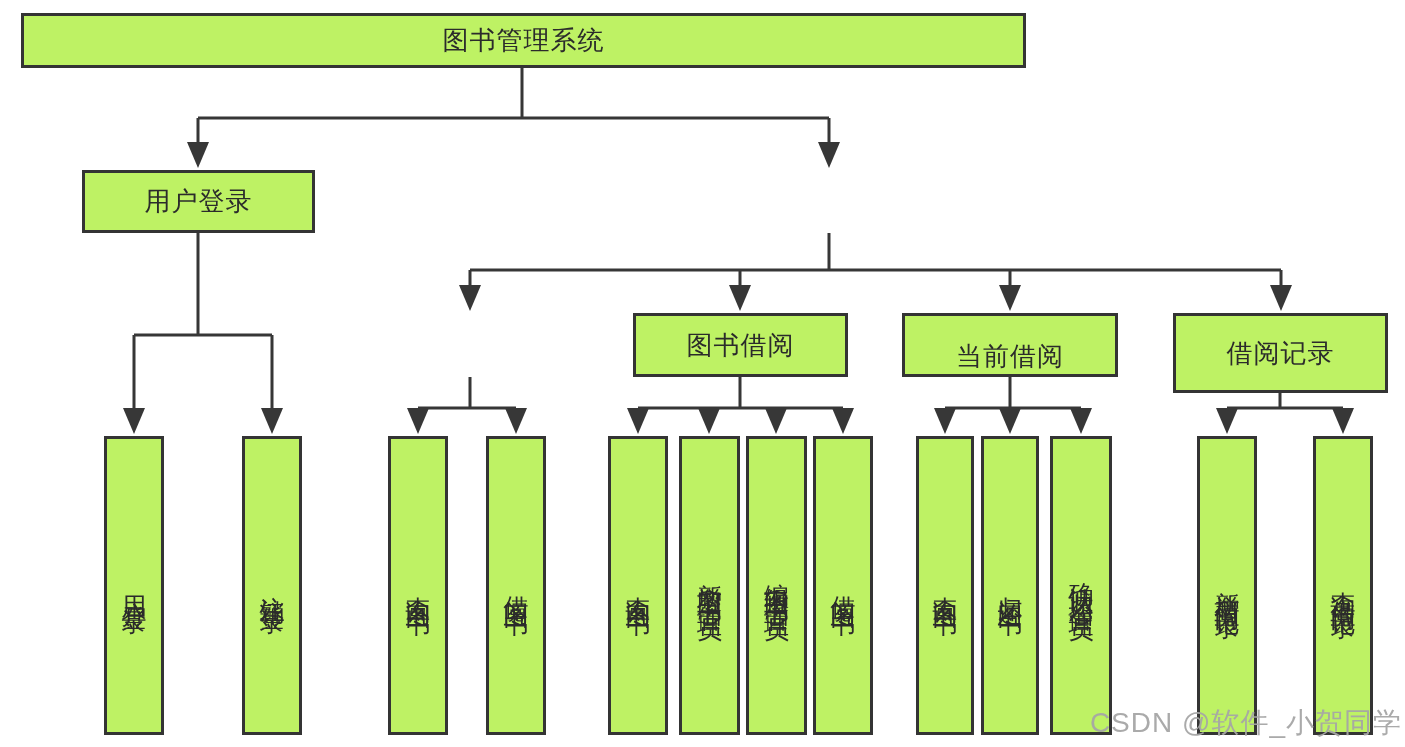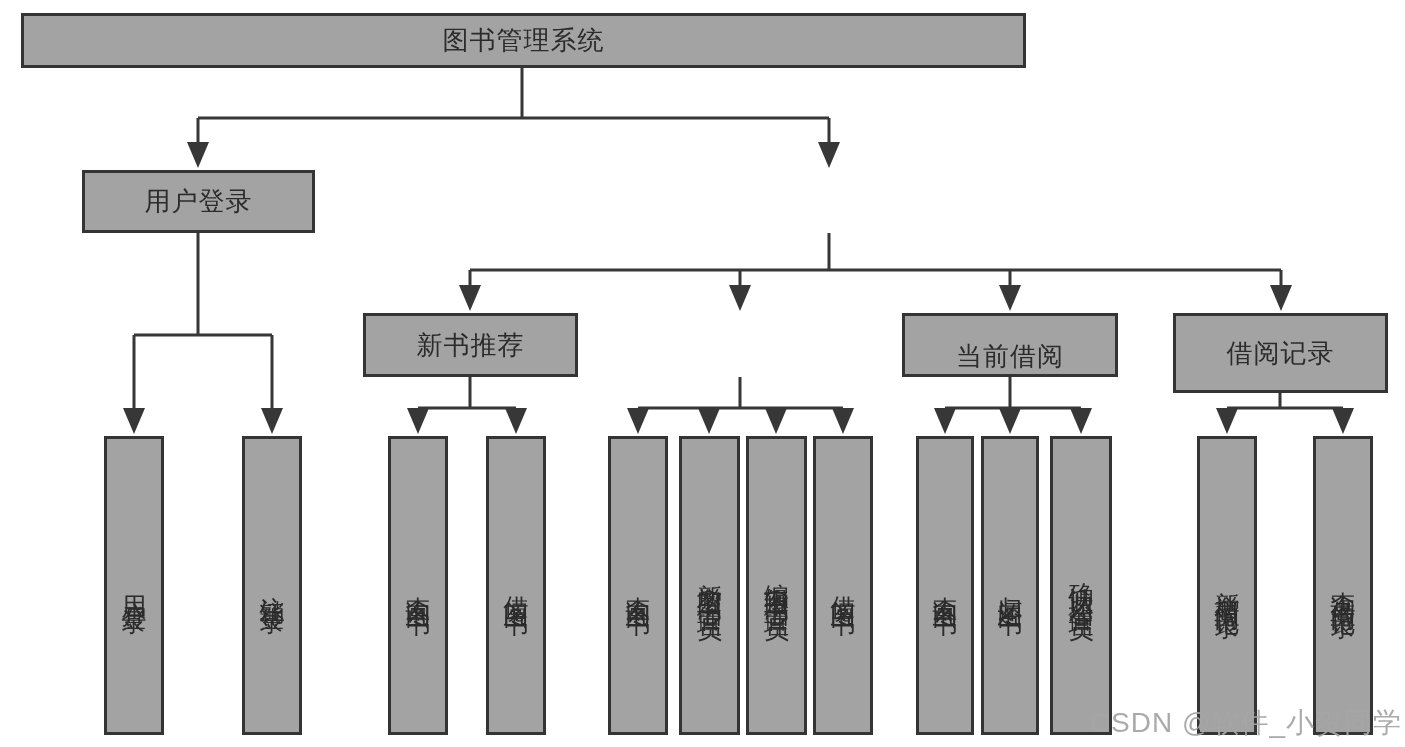--- a/index.html
+++ b/index.html
@@ -22,21 +22,21 @@
     stroke-width: 3;
   }
   .edges path.arrow {
     fill: #373737;
     stroke: none;
   }
   .box {
     position: absolute;
     box-sizing: border-box;
     border: 3px solid #343434;
-    background: #a3a3a3;
+    background: #bef264;
     display: flex;
     align-items: center;
     justify-content: center;
     color: #2b2b2b;
   }
   .hbox {
     font-size: 26px;
     letter-spacing: 1px;
     white-space: nowrap;
   }
@@ -115,22 +115,22 @@
   </svg>
 
   <div class="box hbox" style="left:21px; top:13px; width:1005px; height:55px;">
     <span>图书管理系统</span>
   </div>
 
   <div class="box hbox" style="left:82px; top:170px; width:233px; height:63px;">
     <span>用户登录</span>
   </div>
 
-  <div class="box hbox" style="left:363px; top:313px; width:215px; height:64px;">
-    <span>新书推荐</span>
+  <div class="box hbox" style="left:633px; top:313px; width:215px; height:64px;">
+    <span>图书借阅</span>
   </div>
   <div class="box hbox" style="left:902px; top:313px; width:216px; height:64px;align-items:flex-end;">
     <span>当前借阅</span>
   </div>
   <div class="box hbox" style="left:1173px; top:313px; width:215px; height:80px;">
     <span>借阅记录</span>
   </div>
 
   <div class="box vbox" style="left:104px; top:436px; width:60px; height:299px;">
     <span class="vtext">用户登录</span>

